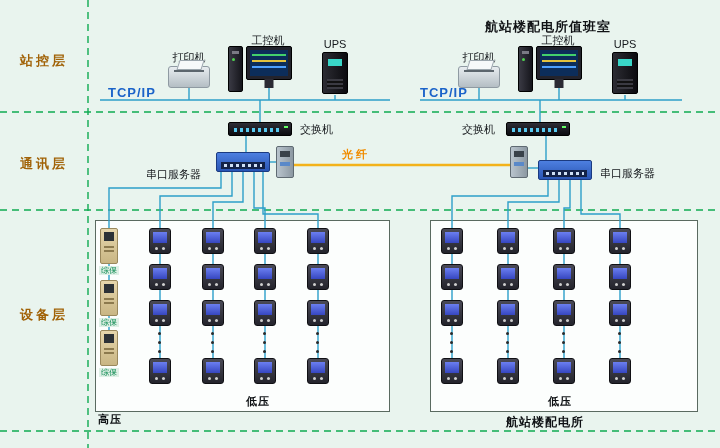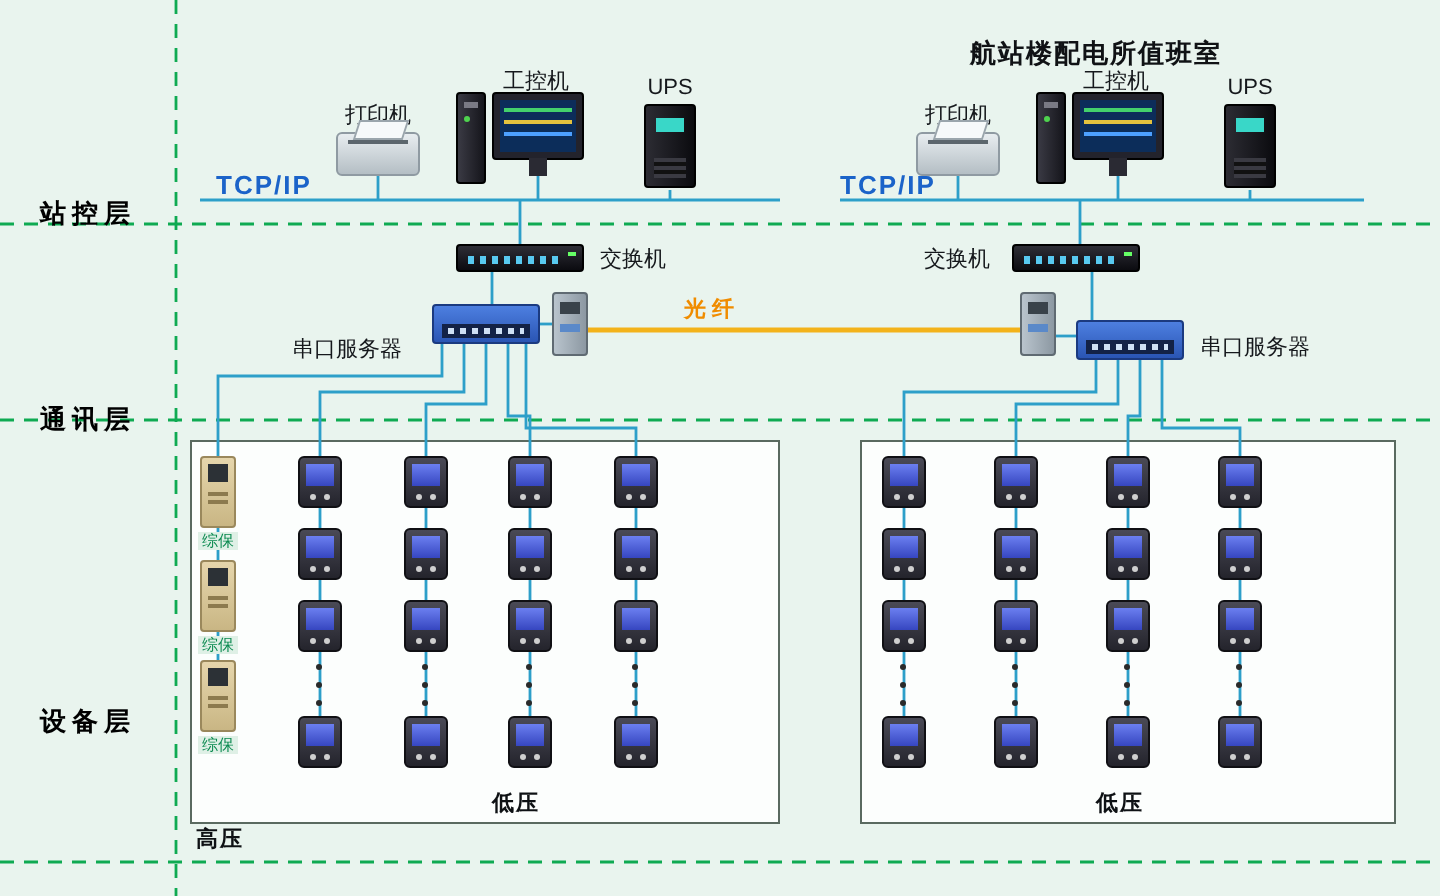--- a/index.html
+++ b/index.html
@@ -2,21 +2,21 @@
 <html><head>
 <meta charset="utf-8">
 <style>
   *{margin:0;padding:0;box-sizing:border-box;}
   html,body{background:#dfe9e4;}
   body{font-family:"Liberation Sans","DejaVu Sans",sans-serif;}
   #stage{position:relative;width:720px;height:448px;background:#e9f4ee;overflow:hidden;}
   svg.wires{position:absolute;left:0;top:0;}
 
   .title{position:absolute;font-size:13px;font-weight:bold;color:#101215;letter-spacing:1px;white-space:nowrap;text-align:center;}
-  .layer-label{position:absolute;left:10px;width:68px;text-align:center;font-size:13px;font-weight:bold;color:#000000;letter-spacing:3px;margin-top:46px;}
+  .layer-label{position:absolute;left:10px;width:68px;text-align:center;font-size:13px;font-weight:bold;color:#a16207;letter-spacing:3px;}
   .lbl{position:absolute;font-size:11px;color:#15181c;white-space:nowrap;text-align:center;}
   .tcpip{position:absolute;font-size:13px;font-weight:bold;color:#1b63c9;letter-spacing:1px;}
   .fiber-lbl{position:absolute;font-size:11px;font-weight:bold;color:#f08c00;letter-spacing:3px;}
   .hvlv{position:absolute;font-size:11px;font-weight:bold;color:#0e1114;letter-spacing:1px;}
   .caption{position:absolute;font-size:12px;font-weight:bold;color:#0e1114;text-align:center;letter-spacing:1px;}
 
   .bigbox{position:absolute;background:#fcfefd;border:1px solid #5a6a60;}
 
   .printer{position:absolute;width:42px;height:22px;background:linear-gradient(#e8edf0,#b4bec4);border:1px solid #8f9aa2;border-radius:3px;}
   .printer::before{content:"";position:absolute;top:-7px;left:9px;width:23px;height:8px;background:#f6f9fa;border:1px solid #9aa5ac;transform:skewX(-18deg);}
@@ -220,14 +220,15 @@
       <div class="vdots" style="left: 618px; top: 332px;">
         <i></i>
         <i></i>
         <i></i>
       </div>
     </div>
 
   <div class="hvlv" style="left:98px;top:412px;font-family:Liberation Serif, serif;">高压</div>
   <div class="hvlv" style="left:246px;top:394px;">低压</div>
   <div class="hvlv" style="left:548px;top:394px;">低压</div>
+  <div class="caption" style="left:465px;top:414px;width:160px;">航站楼配电所</div>
 
 </div>
 
 </body></html>

